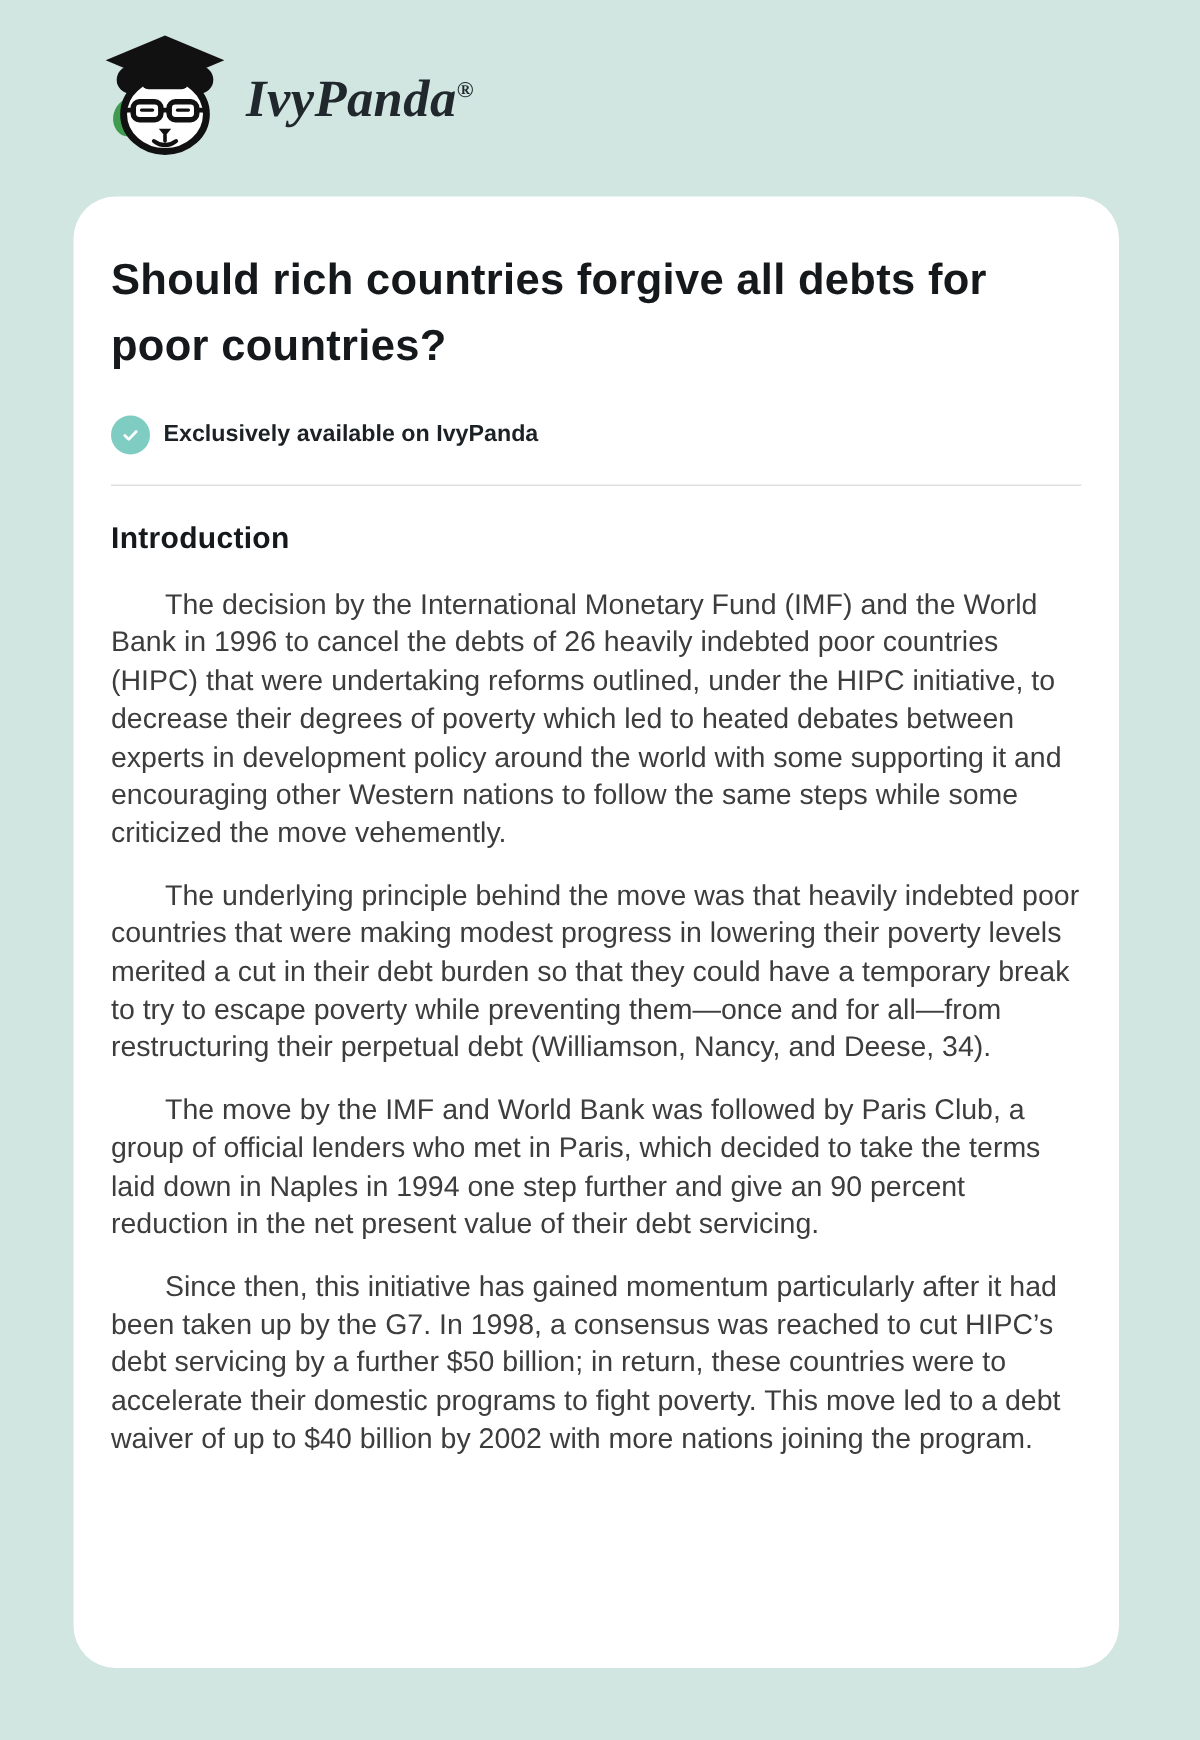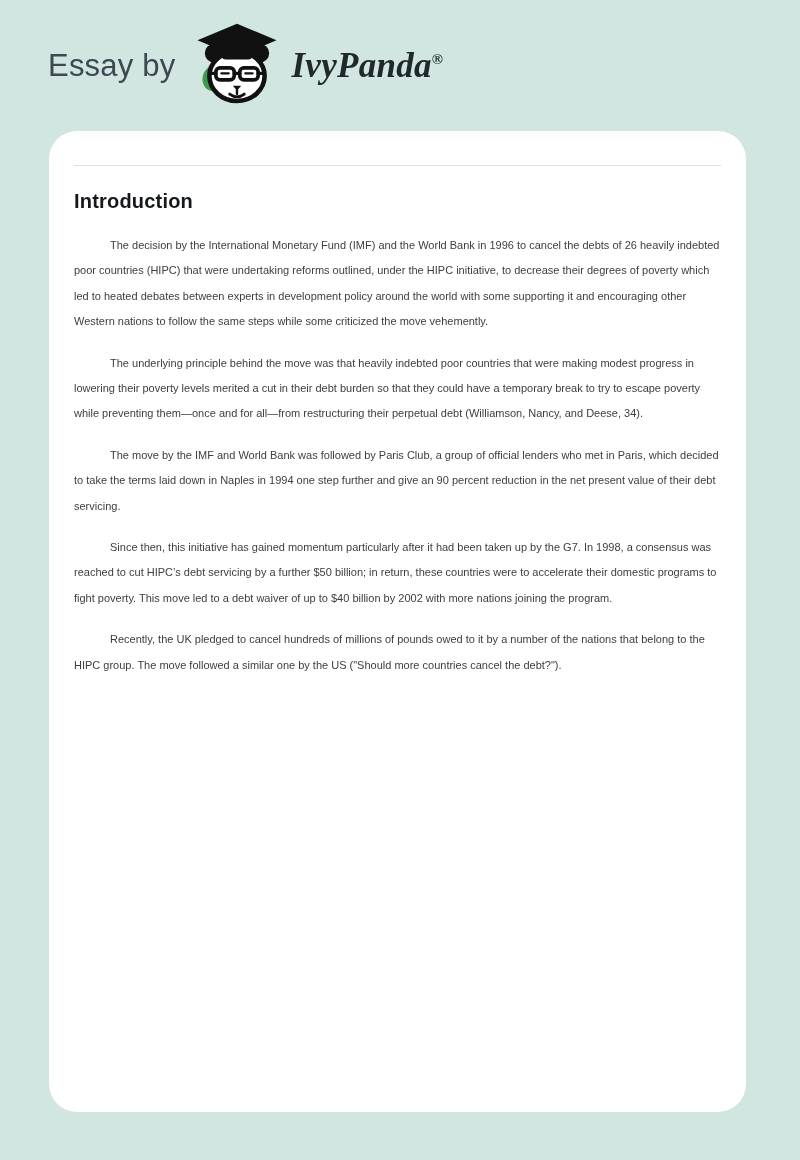--- a/index.html
+++ b/index.html
@@ -91,35 +91,34 @@
   }
   .section-heading {
     font-size: 20px;
     font-weight: 700;
     color: #16191c;
     margin-top: 24px;
     margin-bottom: 20px;
     letter-spacing: 0.2px;
   }
   .body-para {
-    font-size: 11px;
+    font-size: 19px;
     line-height: 25.4px;
     color: #3d3d3d;
     text-indent: 36px;
     margin-bottom: 16px;
   }
   .body-para:last-child { margin-bottom: 0; }
 </style>
 </head>
 <body>
 
 <div class="page">
 
   <header class="site-header">
-    <span class="essay-by">Essay by</span>
     <span class="logo-wrap">
       <svg class="logo-svg" viewBox="0 0 100 100" xmlns="http://www.w3.org/2000/svg" aria-hidden="true">
 
         <path d="M29 26 C26 34 24 42 23 50" fill="none" stroke="#2f8f46" stroke-width="2.6" stroke-dasharray="3.5 2.5" stroke-linecap="round"></path>
 
         <path d="M23 49 C14 53 10 63 14 71 C17 77 24 79 28 75 C33 71 33 60 29 53 C27 50 25 48 23 49 Z" fill="#3f9b4f"></path>
         <path d="M22 54 C22 61 23 67 25 72" fill="none" stroke="#1f6b33" stroke-width="1.6" stroke-linecap="round"></path>
 
         <circle cx="25" cy="36" r="10" fill="#111111"></circle>
         <circle cx="75" cy="36" r="10" fill="#111111"></circle>
@@ -141,26 +140,34 @@
 
         <path d="M45.5 71.5 h9 l-4.5 5.5 Z" fill="#111111"></path>
         <path d="M50 76.5 v4" stroke="#111111" stroke-width="2.6" stroke-linecap="round"></path>
         <path d="M42 80.5 Q50 86.5 58 80.5" fill="none" stroke="#111111" stroke-width="3" stroke-linecap="round"></path>
       </svg>
       <span class="brand"><span>IvyPanda</span><sup>®</sup></span>
     </span>
   </header>
 
   <main class="card">
+    <h1 class="essay-title">Should rich countries forgive all debts for poor countries?</h1>
 
+    <div class="badge-row">
+      <span class="check-circle">
+        <svg viewBox="0 0 24 24" xmlns="http://www.w3.org/2000/svg" aria-hidden="true">
+          <path d="M5.5 12.5 L10 17 L18.5 8" fill="none" stroke="#ffffff" stroke-width="3.2" stroke-linecap="round" stroke-linejoin="round"></path>
+        </svg>
+      </span>
+      <span class="badge-label">Exclusively available on IvyPanda</span>
+    </div>
 
     <hr class="divider">
 
     <h2 class="section-heading">Introduction</h2>
 
     <p class="body-para">The decision by the International Monetary Fund (IMF) and the World Bank in 1996 to cancel the debts of 26 heavily indebted poor countries (HIPC) that were undertaking reforms outlined, under the HIPC initiative, to decrease their degrees of poverty which led to heated debates between experts in development policy around the world with some supporting it and encouraging other Western nations to follow the same steps while some criticized the move vehemently.</p>
     <p class="body-para">The underlying principle behind the move was that heavily indebted poor countries that were making modest progress in lowering their poverty levels merited a cut in their debt burden so that they could have a temporary break to try to escape poverty while preventing them—once and for all—from restructuring their perpetual debt (Williamson, Nancy, and Deese, 34).</p>
     <p class="body-para">The move by the IMF and World Bank was followed by Paris Club, a group of official lenders who met in Paris, which decided to take the terms laid down in Naples in 1994 one step further and give an 90 percent reduction in the net present value of their debt servicing.</p>
     <p class="body-para">Since then, this initiative has gained momentum particularly after it had been taken up by the G7. In 1998, a consensus was reached to cut HIPC’s debt servicing by a further $50 billion; in return, these countries were to accelerate their domestic programs to fight poverty. This move led to a debt waiver of up to $40 billion by 2002 with more nations joining the program.</p>
-    <p class="body-para">Recently, the UK pledged to cancel hundreds of millions of pounds owed to it by a number of the nations that belong to the HIPC group. The move followed a similar one by the US ("Should more countries cancel the debt?").</p>
   </main>
 
 </div>
 
 </body></html>

